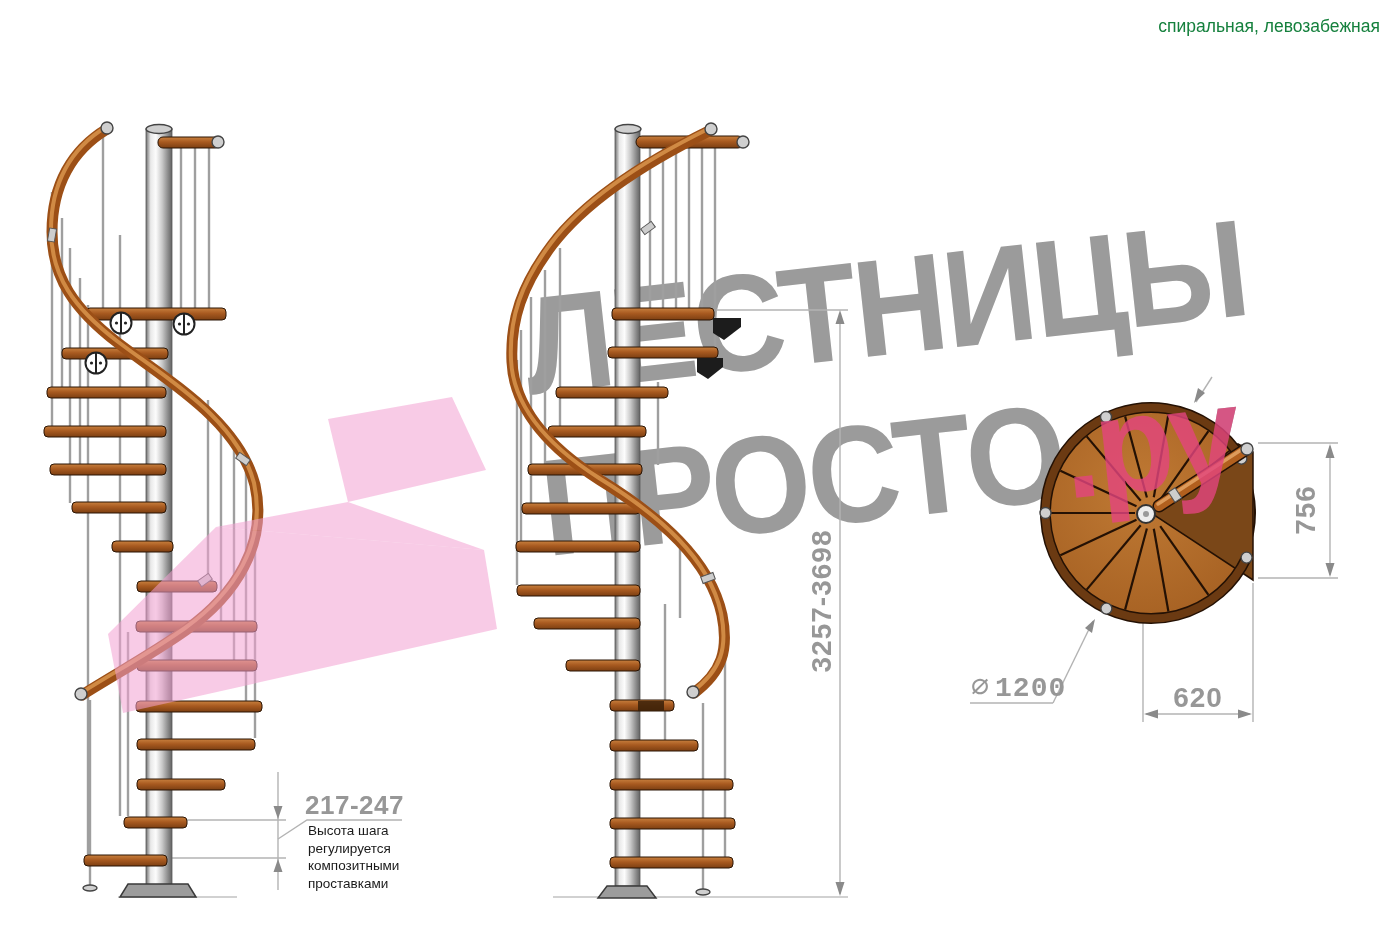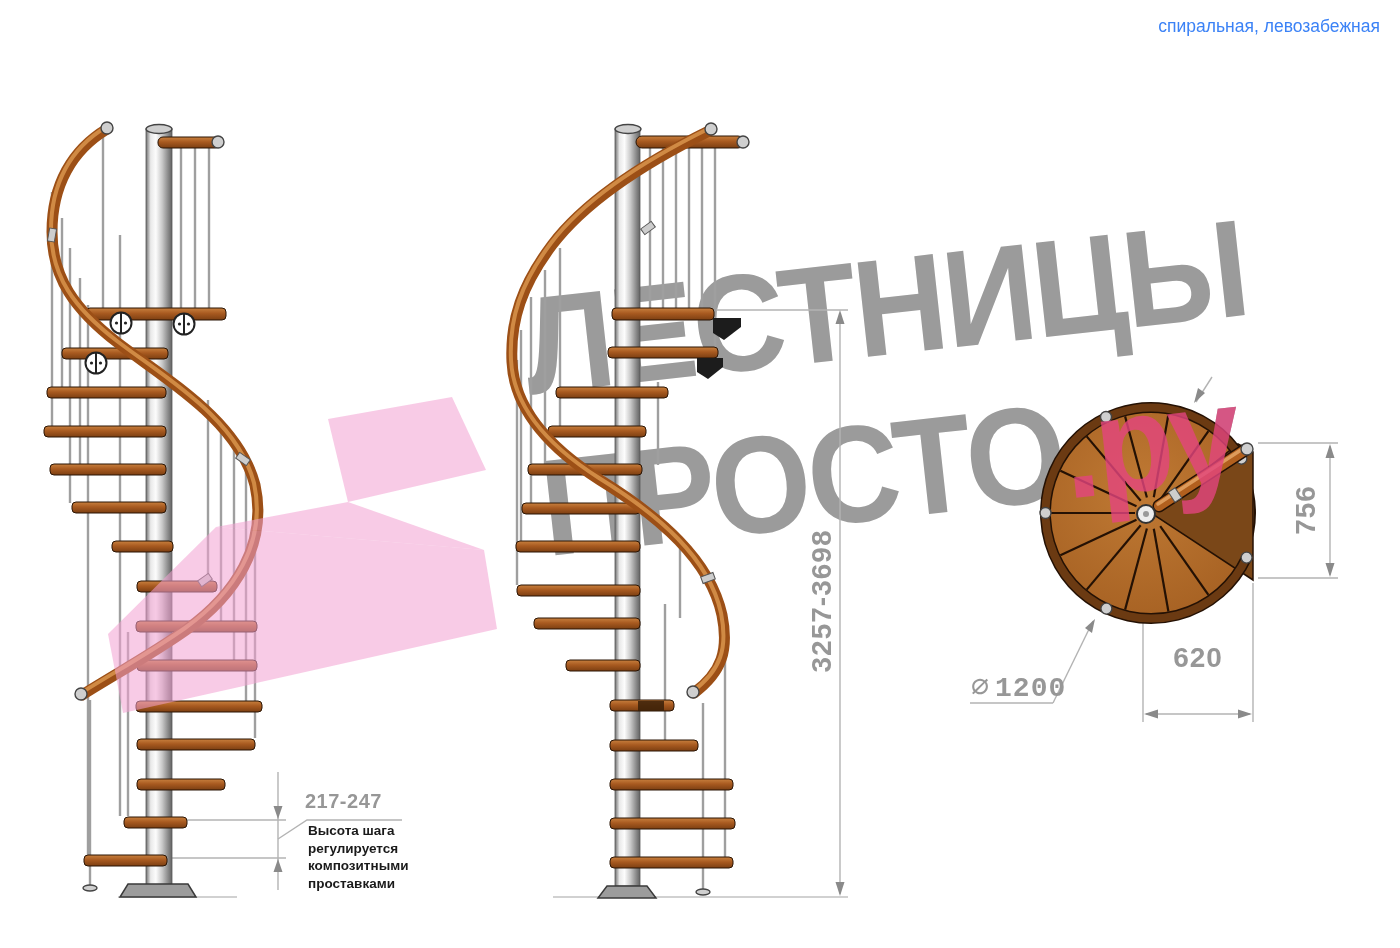--- a/index.html
+++ b/index.html
@@ -11,26 +11,26 @@
             font-weight:bold;font-size:138px;line-height:1.18;letter-spacing:-3px;
             white-space:nowrap;color:var(--watermark-gray);pointer-events:none;}
   .wm-layer.top{z-index:40;color:transparent;}
   .wm-accent{color:var(--watermark-pink);opacity:.8;}
   .hidden-part{visibility:hidden;}
   #drawing{position:absolute;left:0;top:0;z-index:10;}
   .label{position:absolute;z-index:20;color:var(--dim-text);font-weight:bold;}
   .vlabel{transform:translate(-50%,-50%) rotate(-90deg);white-space:nowrap;}
   .hlabel{transform:translate(-50%,-50%);white-space:nowrap;}
   .dim-num{font-size:28px;letter-spacing:1px;}
-  .dim-num-sm{font-size:20px;letter-spacing:.5px;text-align:center;}
+  .dim-num-sm{font-size:26px;letter-spacing:.5px;text-align:center;}
   .dia-sym{font-weight:400;font-size:30px;margin-right:6px;}
   #header{position:absolute;top:14px;right:20px;z-index:20;text-align:right;
-          font-size:17.5px;line-height:25px;color:#3b82f6;font-weight:400;}
+          font-size:17.5px;line-height:25px;color:#15803d;font-weight:400;}
   #step-note{position:absolute;left:308px;top:822px;z-index:20;color:#1a1a1a;
-             font-size:13.5px;line-height:17.5px;white-space:pre-line;font-weight:700;}
+             font-size:13.5px;line-height:17.5px;white-space:pre-line;font-weight:400;}
   
   .dim{stroke:#b3b3b3;stroke-width:1.4;fill:none;}
   .gnd{stroke:#c2c2c2;stroke-width:1.6;fill:none;}
   .arr{fill:#8a8a8a;stroke:none;}
   .bal{stroke:#9f9f9f;stroke-width:2.4;fill:none;}
   .step{fill:url(#gs);stroke:#2a1505;stroke-width:1;}
   .pole{fill:url(#gp);stroke:#5a5a5a;stroke-width:.8;}
   .railA{fill:none;stroke:#9c4f16;stroke-width:11;stroke-linecap:round;}
   .railB{fill:none;stroke:#d08a44;stroke-width:4;stroke-linecap:round;}
   .cap{fill:#cfcfcf;stroke:#444;stroke-width:1.4;}
@@ -286,19 +286,19 @@
   <div class="hidden-part">ЛЕСТНИЦЫ</div>
   <div><span class="hidden-part">ПРОСТО</span><span class="wm-accent">.ру</span></div>
 </div>
 
 <div id="header">
   <div>спиральная, левозабежная</div>
 </div>
 
 <div class="label vlabel dim-num" style="left:822px;top:601px;">3257-3698</div>
 <div class="label vlabel dim-num" style="left:1306px;top:510px;">756</div>
-<div class="label hlabel dim-num" style="left:1198px;top:658px;text-align:center;">620</div>
+<div class="label hlabel dim-num" style="left:1198px;top:698px;text-align:center;">620</div>
 <div class="label" style="left:971px;top:668px;font-family:Liberation Mono, monospace;"><span class="dia-sym">⌀</span><span class="dim-num">1200</span></div>
 <div class="label dim-num-sm" style="left:305px;top:790px;">217-247</div>
 <div id="step-note">Высота шага
 регулируется
 композитными
 проставками</div>
 
 </body></html>

